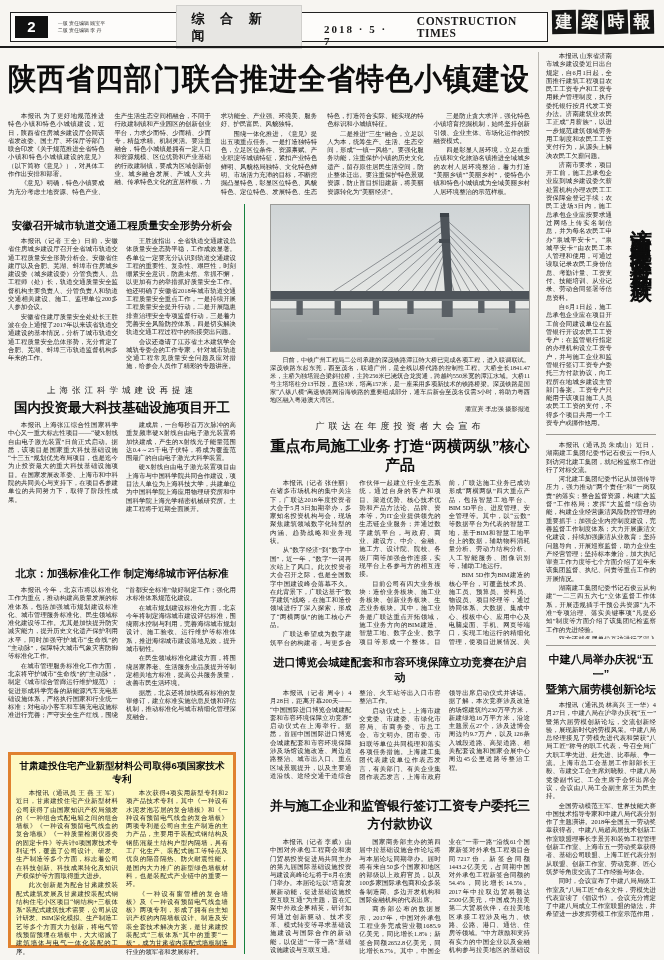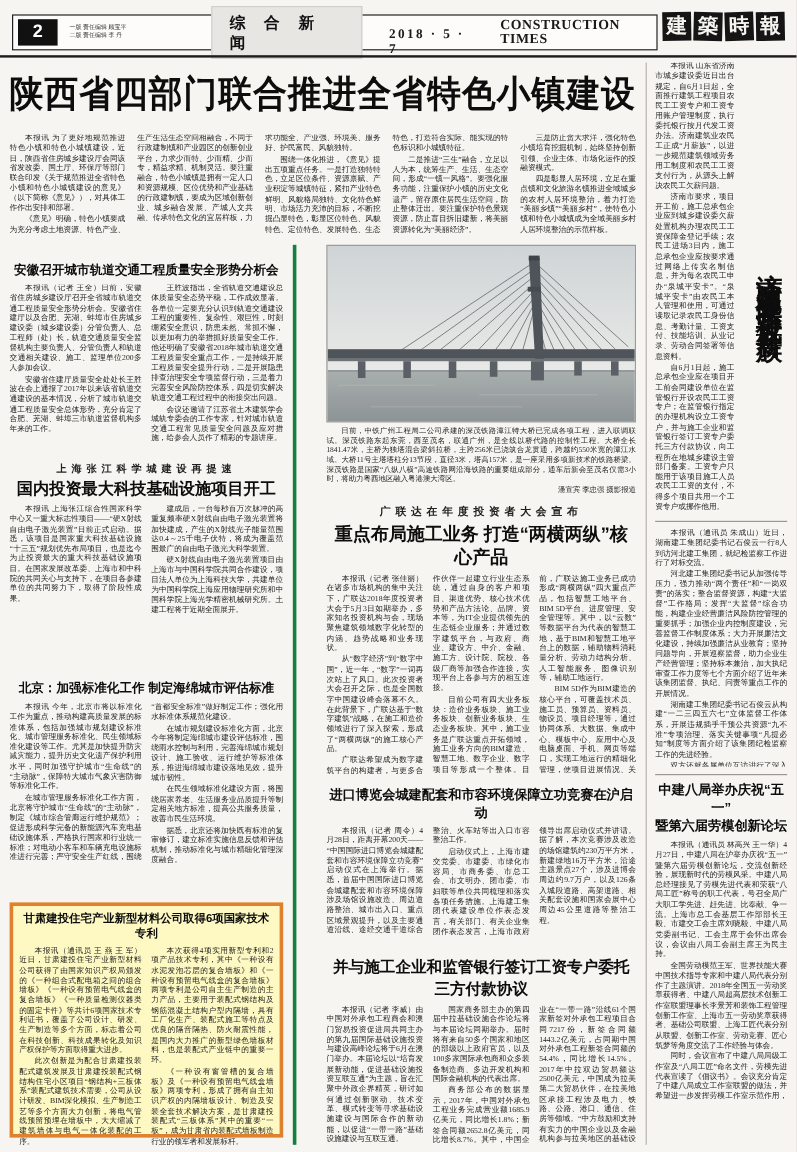--- a/index.html
+++ b/index.html
@@ -42,33 +42,33 @@
   .left-zone { position:absolute; left:0; top:0; width:522px; height:902px; }
   .right-col { position:absolute; left:530px; top:0; width:118px; height:902px;
                border-left:1px solid #b9b6b0; padding-left:7px; }
 
   
   .body-txt { font-size:6.4px; line-height:8.3px; text-align:justify; color:#222;
               overflow:hidden; }
   .body-txt p { text-indent:2em; margin-bottom:1px; }
   .headline { font-family:"Liberation Sans","DejaVu Sans",sans-serif; font-weight:900;
               color:#0d0d0d; text-align:center; }
-  .kicker { font-family:"Liberation Sans",sans-serif; font-weight:700; text-align:center;
+  .kicker { font-family:"Liberation Sans",sans-serif; font-weight:400; text-align:center;
             color:#222; letter-spacing:4px; }
 
   
   .main-head { height:52px; font-size:28px; line-height:50px; letter-spacing:1px;
                transform:scaleY(1.08); transform-origin:top; }
   .main-body { margin-top:8px; height:86px; column-count:5; column-gap:10px; }
 
   
   .sub-row { position:absolute; left:0; top:152px; width:522px; height:750px; }
   .col-left { position:absolute; left:0; top:0; width:228px; height:750px;margin-top:12px; }
   .col-mid  { position:absolute; left:236px; top:0; width:286px; height:750px;
-              border-left:3px solid #15803d; padding-left:25px; }
+              border-left:1px solid #15803d; padding-left:25px; }
 
   .anhui-head { font-size:10.5px; line-height:14px; margin-top:2px; }
   .anhui-body { margin-top:5px; height:138px; column-count:2; column-gap:8px; }
 
   .zj { margin-top:10px; }
   .zj-kicker { font-size:8.5px; }
   .zj-head { font-size:13.5px; line-height:17px; margin-top:2px; }
   .zj-body { margin-top:5px; height:138px; column-count:2; column-gap:8px; }
 
   .bj-head { font-size:10.5px; margin-top:8px; }

